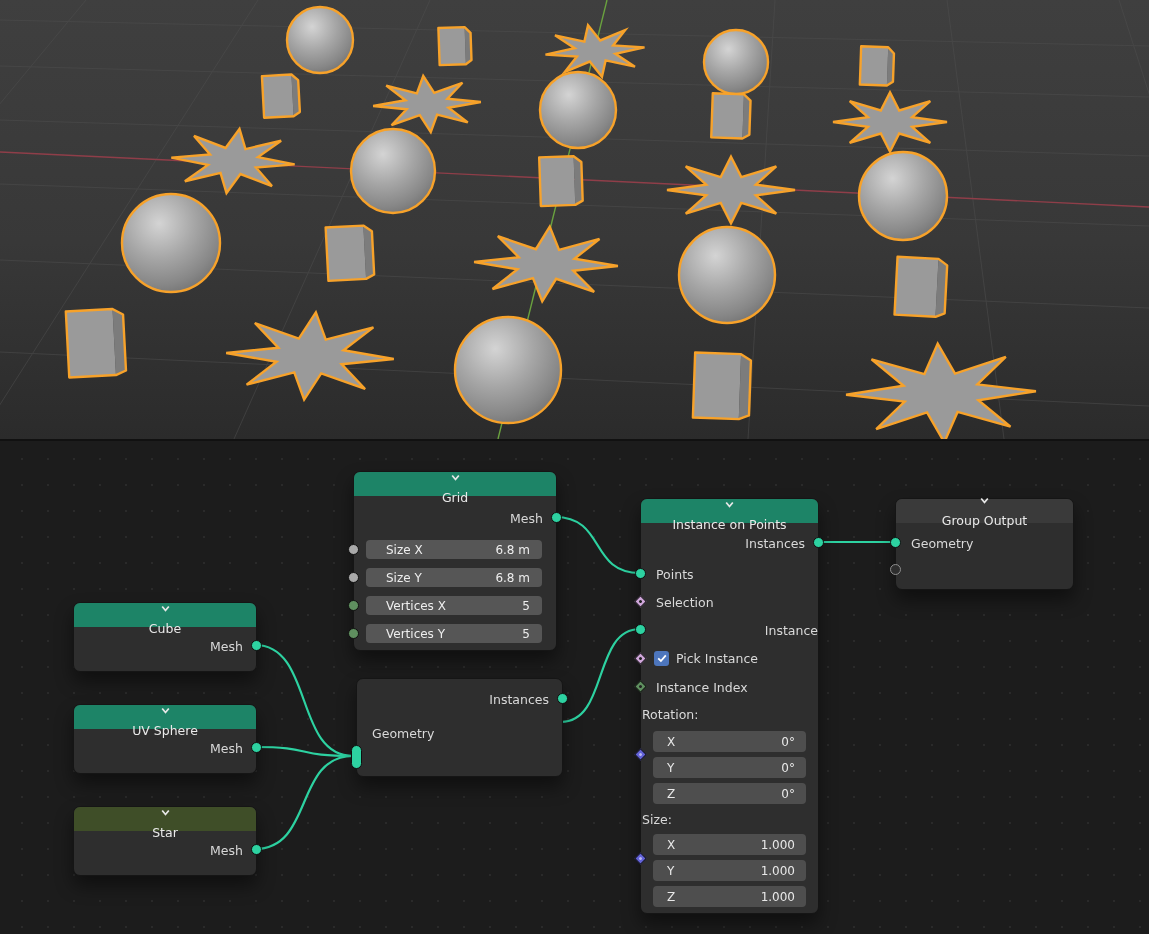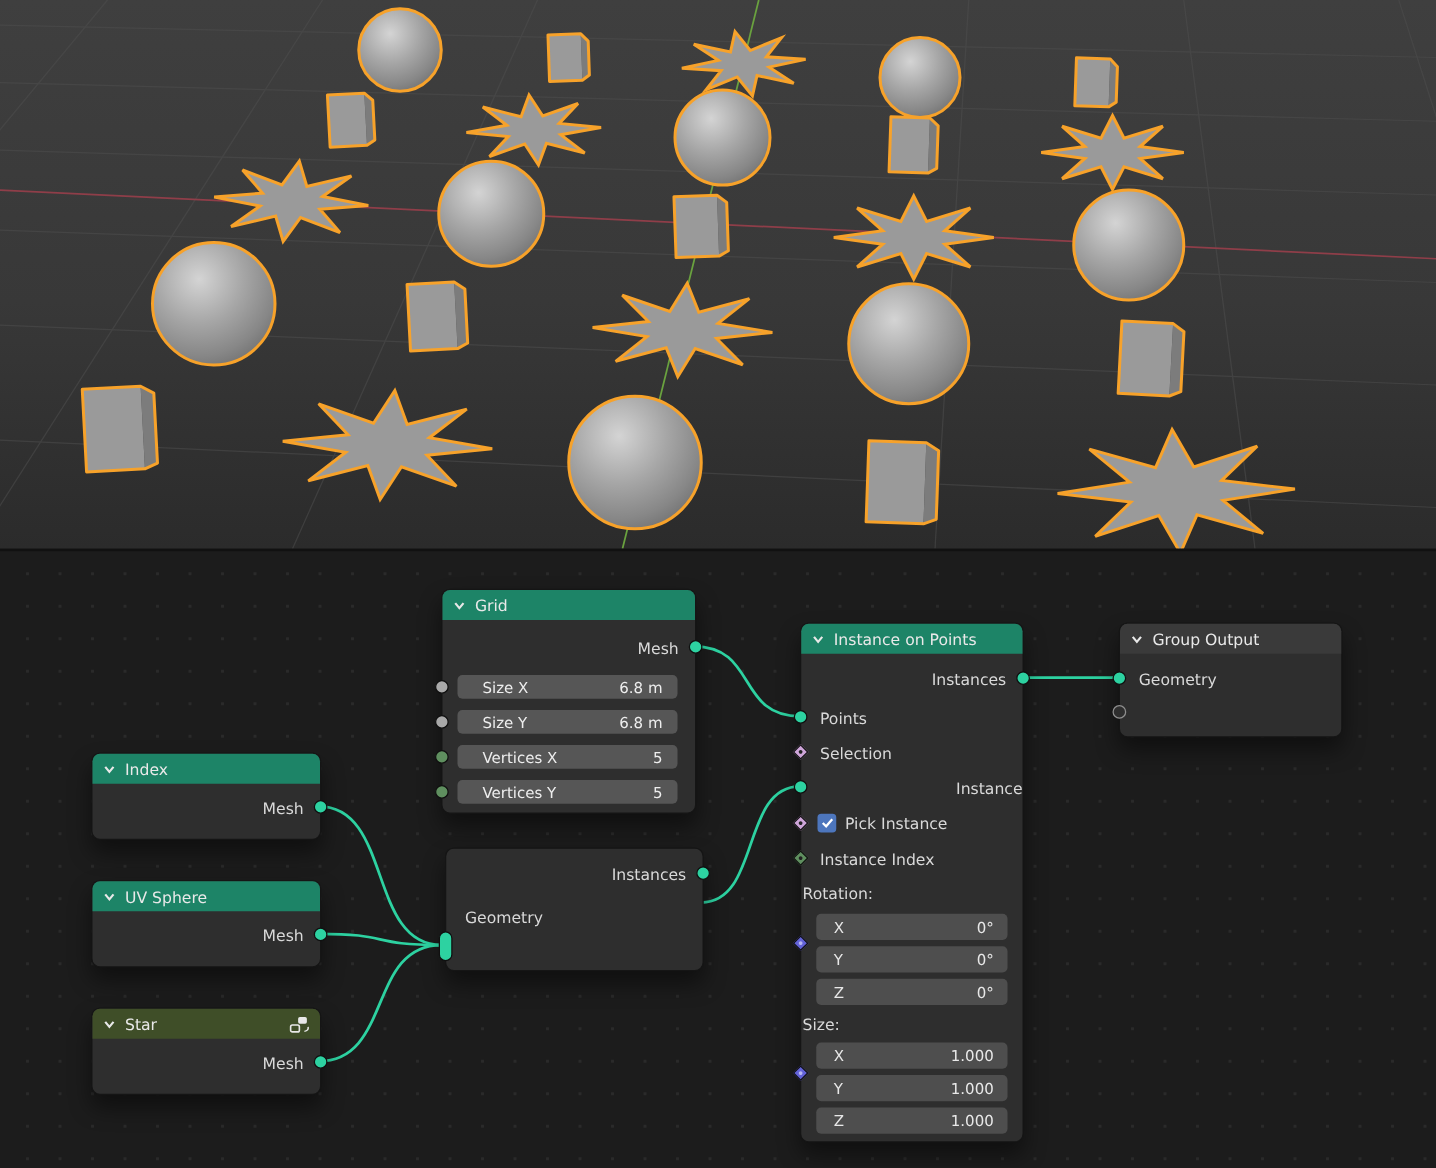--- a/index.html
+++ b/index.html
@@ -15,24 +15,24 @@
   #node-editor{position:absolute;left:0;top:439px;width:1149px;height:495px;
                background-color:#1c1c1c;border-top:2px solid #111;
                background-image:radial-gradient(#2a2a2a 1.1px,transparent 1.3px);
                background-size:26px 26px;background-position:9px 5px;}
 
   #wires{position:absolute;left:0;top:0;width:1149px;height:934px;z-index:40;pointer-events:none;}
 
   .node{position:absolute;background:#2e2e2e;border:1px solid #151515;border-radius:7px;
         box-shadow:0 10px 18px rgba(0,0,0,.45);z-index:50;font-size:12.5px;color:#d9d9d9;}
   .nhead{height:24px;border-radius:6px 6px 0 0;display:flex;align-items:center;
-         padding:0 8px;gap:7px;color:#e9e9e9;}
+         padding:0 8px;gap:7px;color:#e9e9e9;flex-direction:column;}
   .nhead.teal{background:#1d8467;}
   .nhead.olive{background:#3f4e28;}
-  .nhead.gray{background:#3a3a3a;}
+  .nhead.gray{background:#3a3a3a;justify-content:center;}
   .nhead .title{flex:1;white-space:nowrap;}
   .chev{width:11px;height:11px;flex:0 0 auto;}
 
   .row{display:flex;align-items:center;position:relative;}
   .row.out{justify-content:flex-end;padding-right:13px;}
   .row.in{padding-left:15px;}
 
   .socket{position:absolute;width:11px;height:11px;border-radius:50%;
           border:1.5px solid #101010;box-sizing:border-box;z-index:55;}
   .socket.teal{background:#2dd2a1;}
@@ -195,21 +195,21 @@
   <span class="socket grayv" style="left:-6px;top:100px;"></span>
   <span class="socket greenv" style="left:-6px;top:128px;"></span>
   <span class="socket greenv" style="left:-6px;top:156px;"></span>
 </div>
 
 <div class="node" style="left:73px;top:602px;width:182px;height:68px;">
   <div class="nhead teal">
     <svg class="chev" viewBox="0 0 10 10">
         <polyline points="2,3.2 5,6.8 8,3.2" fill="none" stroke="#e8e8e8" stroke-width="1.6"></polyline>
       </svg>
-    <span class="title">Index</span>
+    <span class="title">Cube</span>
   </div>
   <div class="row out" style="height:24px;margin-top:7px;">
     <span>Mesh</span>
     <span class="socket teal" style="right:-6px;top:6px;"></span>
   </div>
 </div>
 
 <div class="node" style="left:73px;top:704px;width:182px;height:68px;">
   <div class="nhead teal">
     <svg class="chev" viewBox="0 0 10 10">

